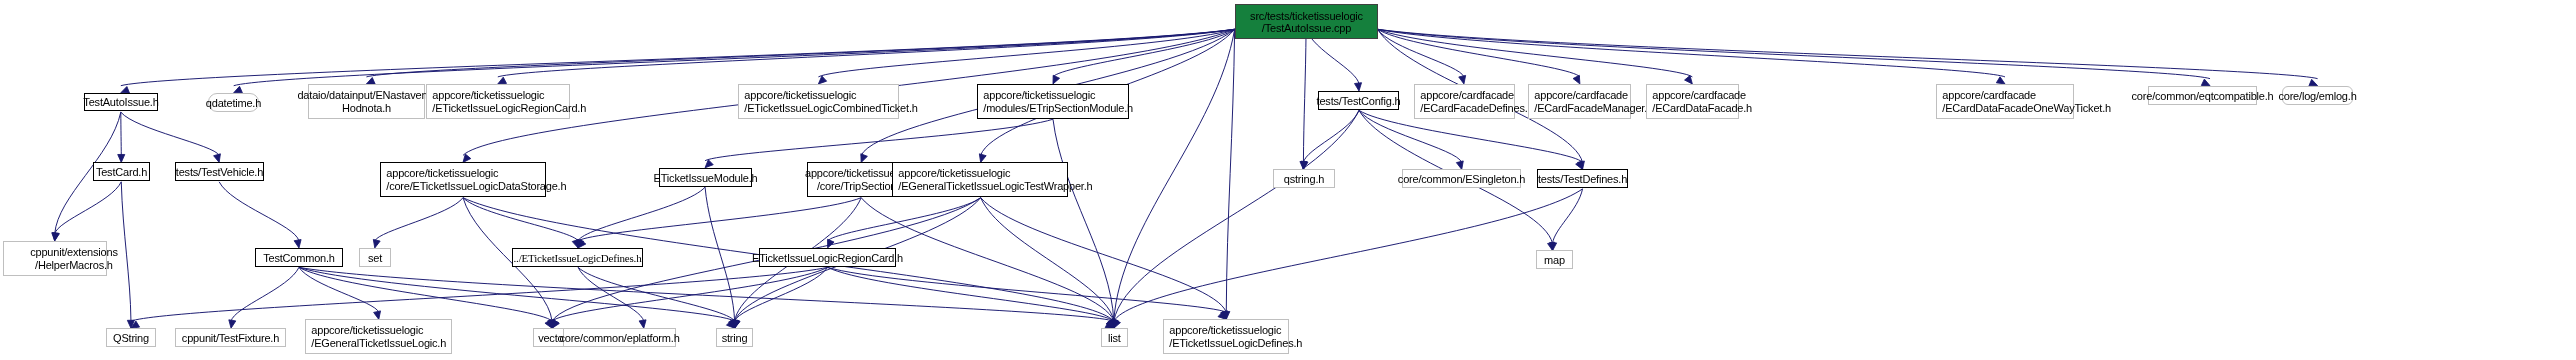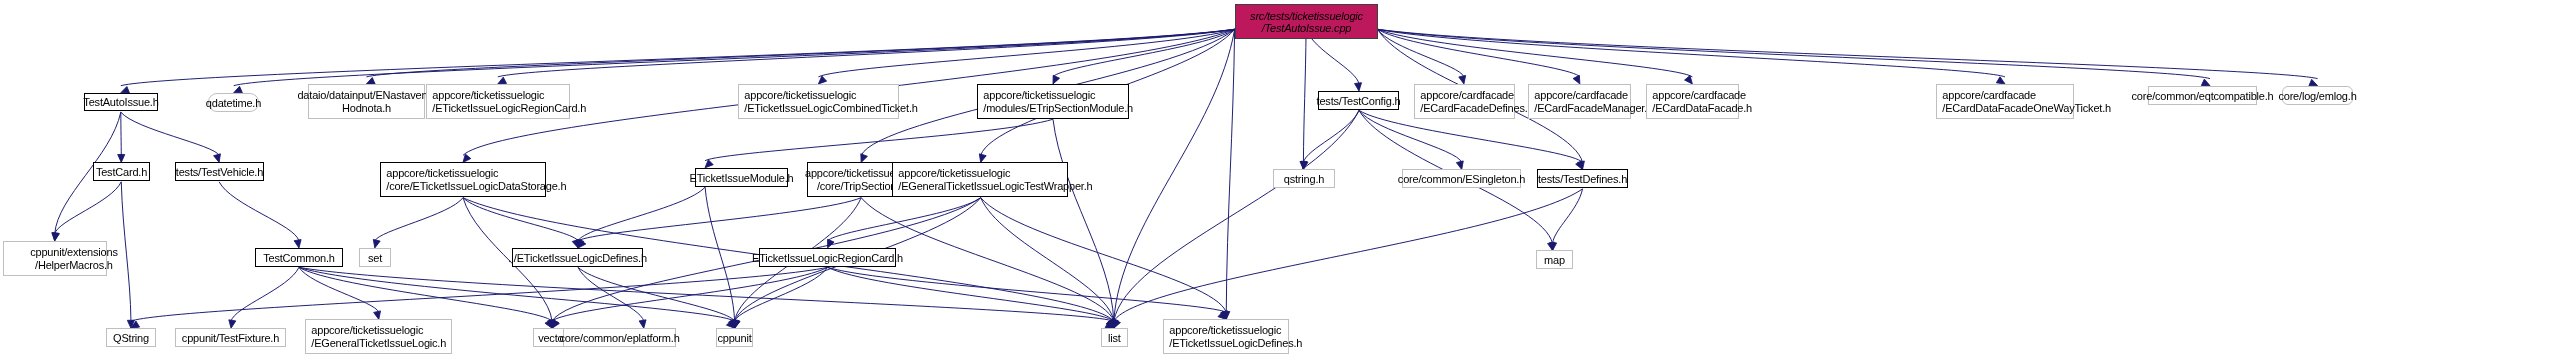--- a/index.html
+++ b/index.html
@@ -5,21 +5,21 @@
   html, body { margin: 0; padding: 0; background: #ffffff; }
   body { width: 2576px; height: 361px; position: relative; overflow: hidden;
          font-family: "Liberation Sans", sans-serif; }
   #graph { position: absolute; left: 0; top: 0; width: 2576px; height: 361px; }
   .node { position: absolute; box-sizing: border-box; background: #ffffff;
           display: flex; align-items: center; justify-content: center;
           font-family: "Liberation Sans", sans-serif; font-size: 11px; color: #000;
           line-height: 12.3px; white-space: pre; padding: 0 5.3px; letter-spacing: -0.2px; }
   .node.local { border: 1.4px solid #000000; }
   .node.ext { border: 1.1px solid #bfbfbf; }
-  .node.root { border: 1.4px solid #404040; background: #be185d; font-style: italic; }
+  .node.root { border: 1.4px solid #404040; background: #15803d; }
   .node.left { justify-content: flex-start; text-align: left; }
   .node.center { text-align: center; }
   .edge { fill: none; stroke: #191970; stroke-width: 1.1; }
   .arrow { fill: #191970; stroke: #191970; stroke-width: 1; }
 </style>
 </head>
 <body>
 
 <div id="graph">
   <svg id="edges" width="2576" height="361" style="position:absolute;left:0;top:0;" viewBox="0 0 2921 409">
@@ -167,40 +167,40 @@
       <div class="node ext left" style="left: 1646px; top: 84px; width: 93px; height: 35px;"><span>appcore/cardfacade
 /ECardDataFacade.h</span></div>
       <div class="node ext left" style="left: 1936px; top: 84px; width: 138px; height: 35px;"><span>appcore/cardfacade
 /ECardDataFacadeOneWayTicket.h</span></div>
       <div class="node ext center" style="left: 2148px; top: 86px; width: 109px; height: 19.4px;"><span>core/common/eqtcompatible.h</span></div>
       <div class="node ext center" style="left: 2282px; top: 86px; width: 71px; height: 19.4px; border-radius: 6px;"><span>core/log/emlog.h</span></div>
       <div class="node local center" style="left: 93px; top: 162px; width: 57px; height: 19.4px;"><span>TestCard.h</span></div>
       <div class="node local center" style="left: 175px; top: 162px; width: 89px; height: 19.4px;"><span>tests/TestVehicle.h</span></div>
       <div class="node local left" style="left: 380px; top: 162px; width: 166px; height: 35px;"><span>appcore/ticketissuelogic
 /core/ETicketIssueLogicDataStorage.h</span></div>
-      <div class="node local center" style="left: 659px; top: 168px; width: 93px; height: 19.4px; margin-left: 36px;"><span>ETicketIssueModule.h</span></div>
+      <div class="node local center" style="left: 659px; top: 168px; width: 93px; height: 19.4px;"><span>ETicketIssueModule.h</span></div>
       <div class="node local center" style="left: 807px; top: 162px; width: 108px; height: 35px;"><span>appcore/ticketissuelogic
 /core/TripSection.h</span></div>
       <div class="node local left" style="left: 892px; top: 162px; width: 176px; height: 35px;"><span>appcore/ticketissuelogic
 /EGeneralTicketIssueLogicTestWrapper.h</span></div>
       <div class="node ext center" style="left: 1273px; top: 169px; width: 62px; height: 19.4px;"><span>qstring.h</span></div>
       <div class="node ext center" style="left: 1402px; top: 169px; width: 119px; height: 19.4px;"><span>core/common/ESingleton.h</span></div>
       <div class="node local center" style="left: 1537px; top: 169px; width: 91px; height: 19.4px;"><span>tests/TestDefines.h</span></div>
       <div class="node ext center" style="left: 2.6px; top: 241px; width: 104px; height: 35px; padding-left: 44px;"><span>cppunit/extensions
 /HelperMacros.h</span></div>
       <div class="node local center" style="left: 255px; top: 248px; width: 88px; height: 19.4px;"><span>TestCommon.h</span></div>
       <div class="node ext center" style="left: 359px; top: 248px; width: 32px; height: 19.4px;"><span>set</span></div>
-      <div class="node local center" style="left: 512px; top: 248px; width: 131px; height: 19.4px;"><span>../ETicketIssueLogicDefines.h</span></div>
+      <div class="node local center" style="left: 512px; top: 248px; width: 131px; height: 19.4px; font-family: Liberation Serif, serif;"><span>../ETicketIssueLogicDefines.h</span></div>
       <div class="node local center" style="left: 759px; top: 248px; width: 137px; height: 19.4px;"><span>ETicketIssueLogicRegionCard.h</span></div>
       <div class="node ext center" style="left: 1536px; top: 250px; width: 37px; height: 19.4px;"><span>map</span></div>
       <div class="node ext center" style="left: 106px; top: 328px; width: 50px; height: 19.4px;"><span>QString</span></div>
       <div class="node ext center" style="left: 175px; top: 328px; width: 111px; height: 19.4px;"><span>cppunit/TestFixture.h</span></div>
       <div class="node ext left" style="left: 305px; top: 319px; width: 147px; height: 35px;"><span>appcore/ticketissuelogic
 /EGeneralTicketIssueLogic.h</span></div>
       <div class="node ext center" style="left: 533px; top: 328px; width: 39px; height: 19.4px;"><span>vector</span></div>
       <div class="node ext center" style="left: 563px; top: 328px; width: 113px; height: 19.4px;"><span>core/common/eplatform.h</span></div>
-      <div class="node ext center" style="left: 716px; top: 328px; width: 37px; height: 19.4px;"><span>cppunit</span></div>
+      <div class="node ext center" style="left: 716px; top: 328px; width: 37px; height: 19.4px;"><span>string</span></div>
       <div class="node ext center" style="left: 1101px; top: 328px; width: 26.5px; height: 19.4px;"><span>list</span></div>
       <div class="node ext left" style="left: 1163px; top: 319px; width: 126px; height: 35px;"><span>appcore/ticketissuelogic
 /ETicketIssueLogicDefines.h</span></div>
     </div>
 </div>
 
 
 </body></html>

